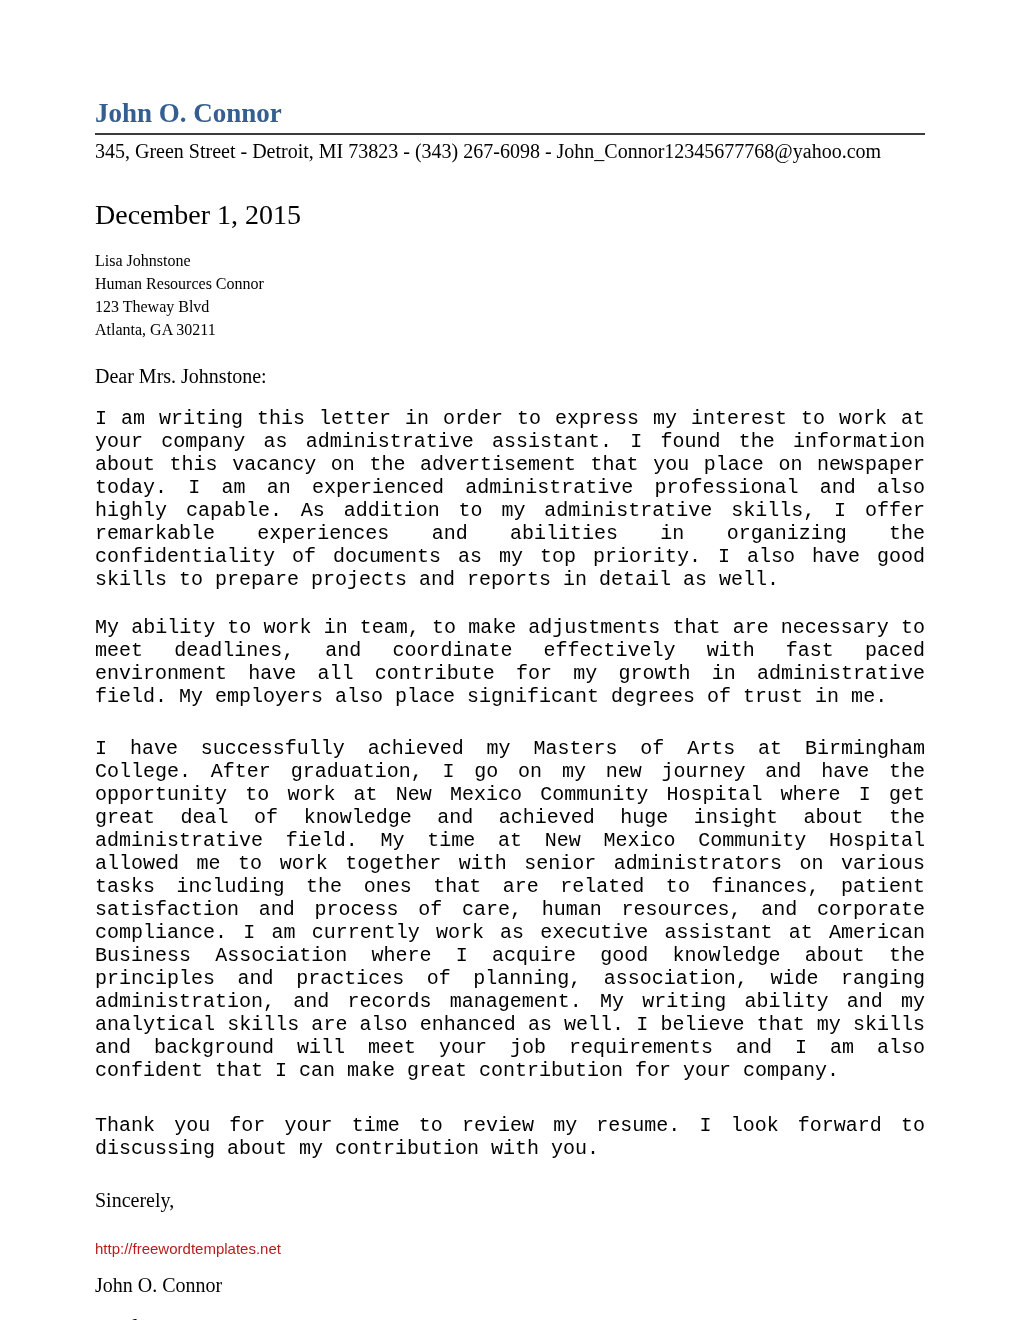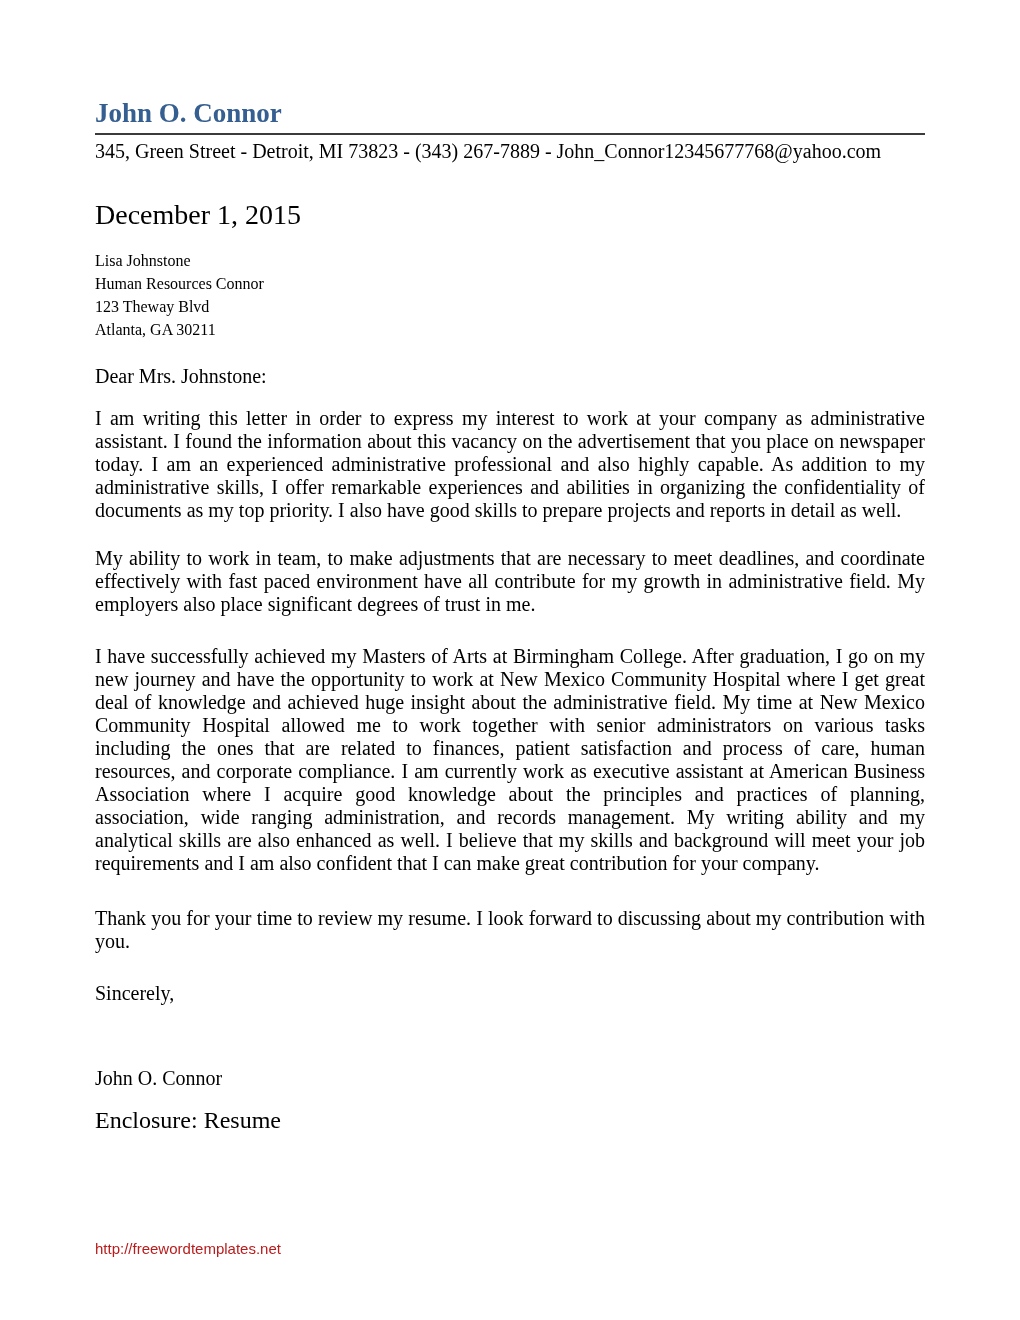--- a/index.html
+++ b/index.html
@@ -47,20 +47,21 @@
   .salutation {
     font-size: 20px;
     line-height: 23px;
     margin-top: 24px;
   }
   .body-paragraph {
     font-size: 20px;
     line-height: 23px;
     text-align: justify;
     margin: 0;
+    font-family: Liberation Mono, monospace;
   }
   .p1 { margin-top: 19px; }
   .p2 { margin-top: 25px; }
   .p3 { margin-top: 29px; }
   .p4 { margin-top: 32px; }
   .closing {
     font-size: 20px;
     line-height: 23px;
     margin-top: 29px;
   }
@@ -83,21 +84,21 @@
     color: #b91c1c;
   }
 </style>
 </head>
 <body>
 
 <div class="page">
 
   <div class="letterhead">
     <h1 class="letterhead-name">John O. Connor</h1>
-    <div class="contact-line">345, Green Street - Detroit, MI 73823 - (343) 267-7889 - John_Connor12345677768@yahoo.com</div>
+    <div class="contact-line">345, Green Street - Detroit, MI 73823 - (343) 267-6098 - John_Connor12345677768@yahoo.com</div>
   </div>
 
   <div class="date-line">December 1, 2015</div>
 
   <div class="recipient-block">
     <div>Lisa Johnstone</div>
     <div>Human Resources Connor</div>
     <div>123 Theway Blvd</div>
     <div>Atlanta, GA 30211</div>
   </div>

